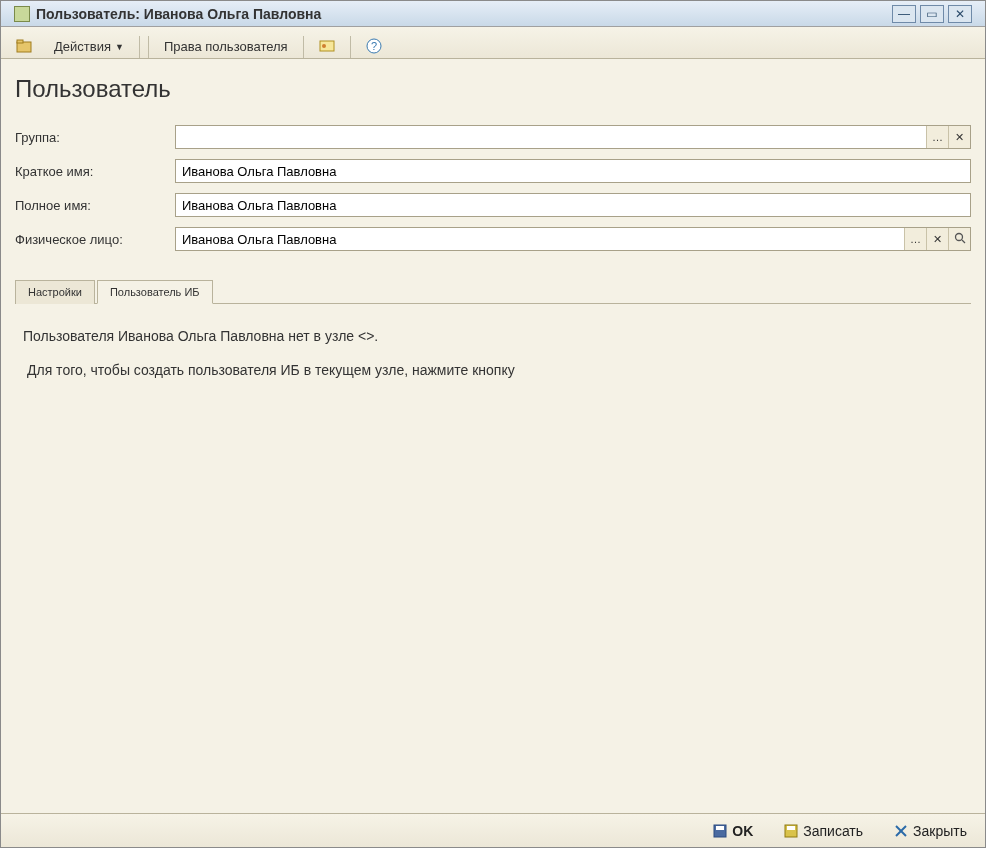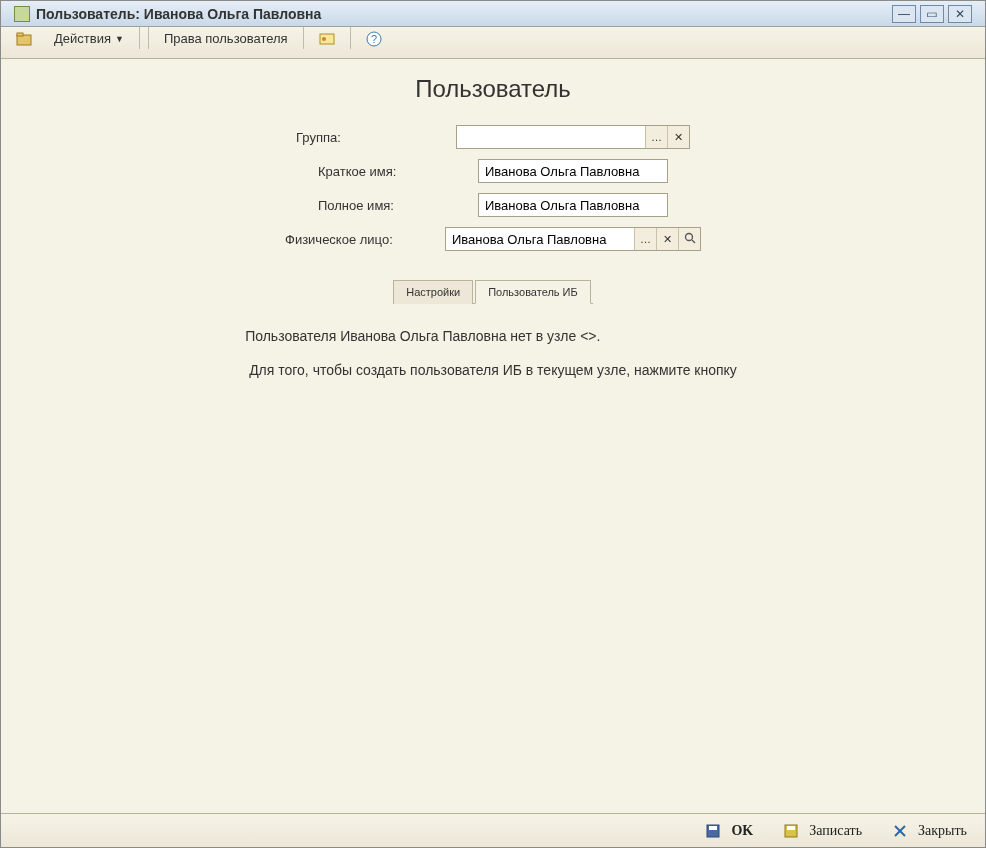--- a/index.html
+++ b/index.html
@@ -45,39 +45,38 @@
     width:24px;height:18px;
     border:1px solid #6f8aa8;
     background:#dbe6f0;
     display:flex;align-items:center;justify-content:center;
     font-size:12px;color:#2a4a6a; cursor:pointer;
   }
   .toolbar {
     background: linear-gradient(to bottom,#f6f3e7,#ece7d7);
     height:32px;
     border-bottom:1px solid #b9b39c;
-    display:flex;align-items:flex-start;
+    display:flex;align-items:flex-end;
     padding:0 6px; gap:4px;
   }
   .tb-btn {
     padding:3px 8px;
     border:1px solid transparent;
     background:transparent;
     cursor:pointer;
     display:flex;align-items:center;gap:4px;
     font-size:13px;color:#333;
   }
   .tb-icon { width:16px;height:16px;display:inline-block; }
   .tb-sep { width:1px;height:22px;background:#c0bba6;margin:0 2px; }
   .content {
     flex:1;
     padding:10px 14px 8px 14px;
     display:flex;flex-direction:column;
     overflow:hidden;
-    align-items:center;
   }
   .page-title {
     font-size:24px;font-weight:normal;color:#333;
     margin:6px 0 22px 0;
   }
   .form-row {
     display:flex;align-items:center;margin-bottom:10px;
   }
   .form-label {
     width:160px;color:#333;
@@ -121,22 +120,22 @@
     background:linear-gradient(to bottom,#f9f6ea,#e5e0cc);
     cursor:pointer;font-size:14px;color:#222;
   }
   .bottom-bar {
     height:34px;border-top:1px solid #b9b39c;
     background:linear-gradient(to bottom,#f6f3e7,#ece7d7);
     display:flex;align-items:center;justify-content:flex-end;
     padding:0 12px;gap:18px;
   }
   .bb-btn {
-    display:flex;align-items:center;gap:10px;cursor:pointer;
-    font-size:14px;color:#222;padding:3px 6px;font-family:Liberation Serif, serif;
+    display:flex;align-items:center;gap:4px;cursor:pointer;
+    font-size:14px;color:#222;padding:3px 6px;
   }
   .bb-btn b { font-weight:bold; }
   .ico { width:16px;height:16px;display:inline-block; }
 </style>
 </head>
 <body>
 
 <div class="window">
 
   <div class="titlebar">

